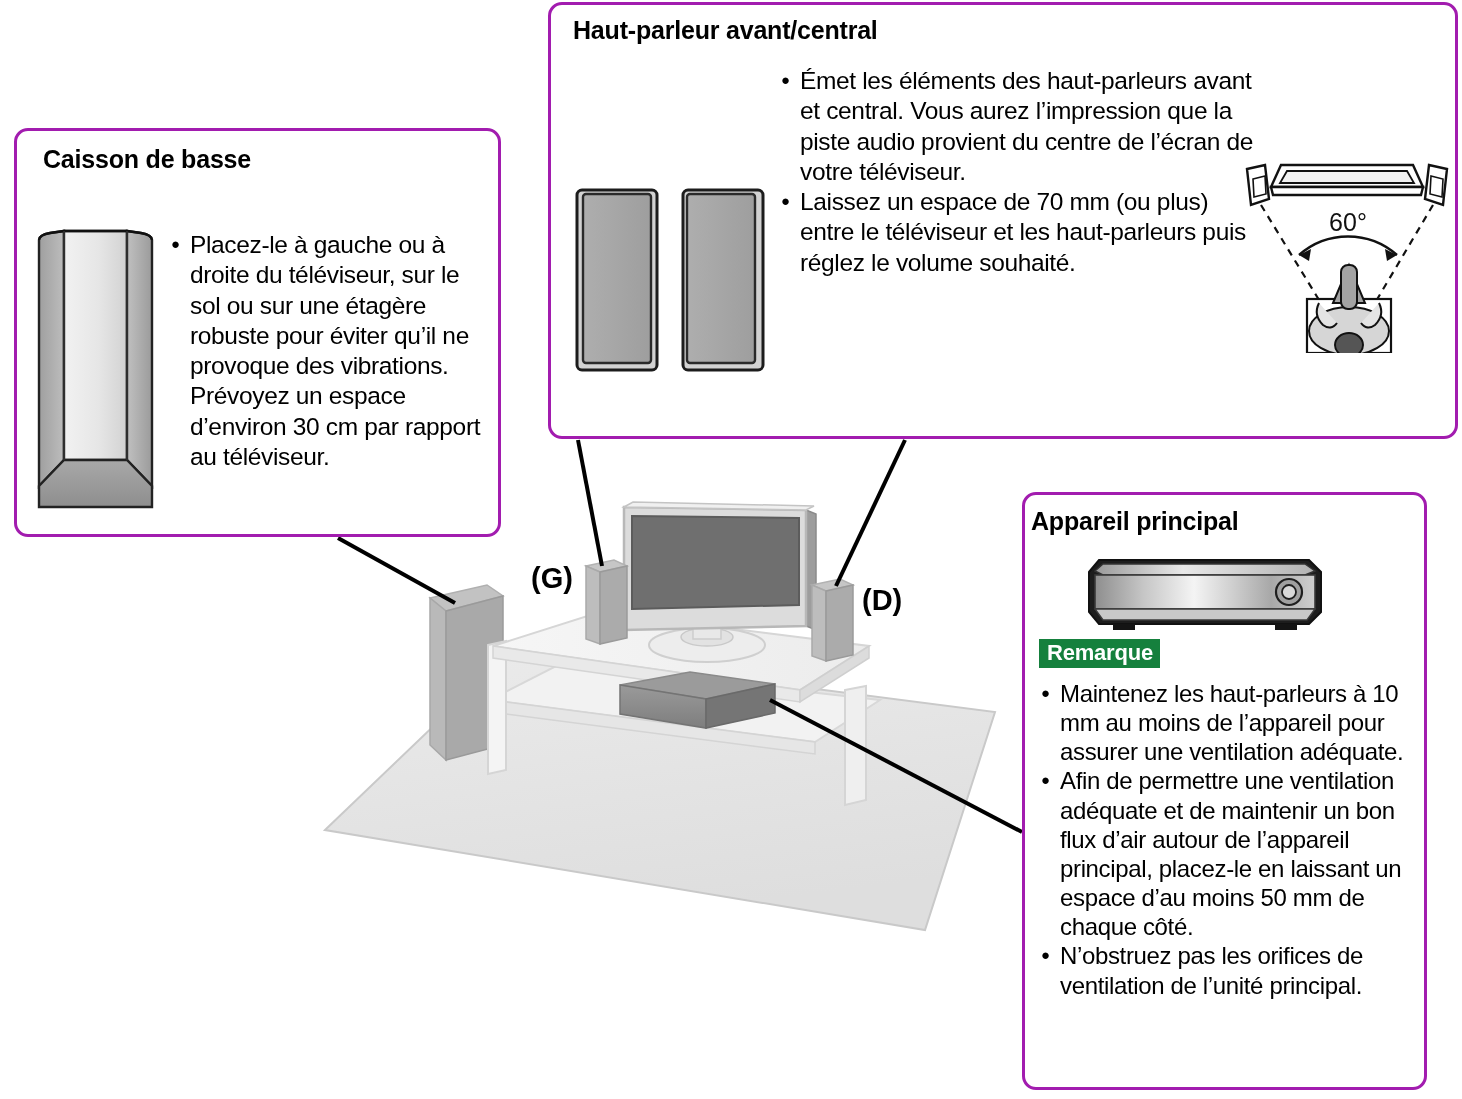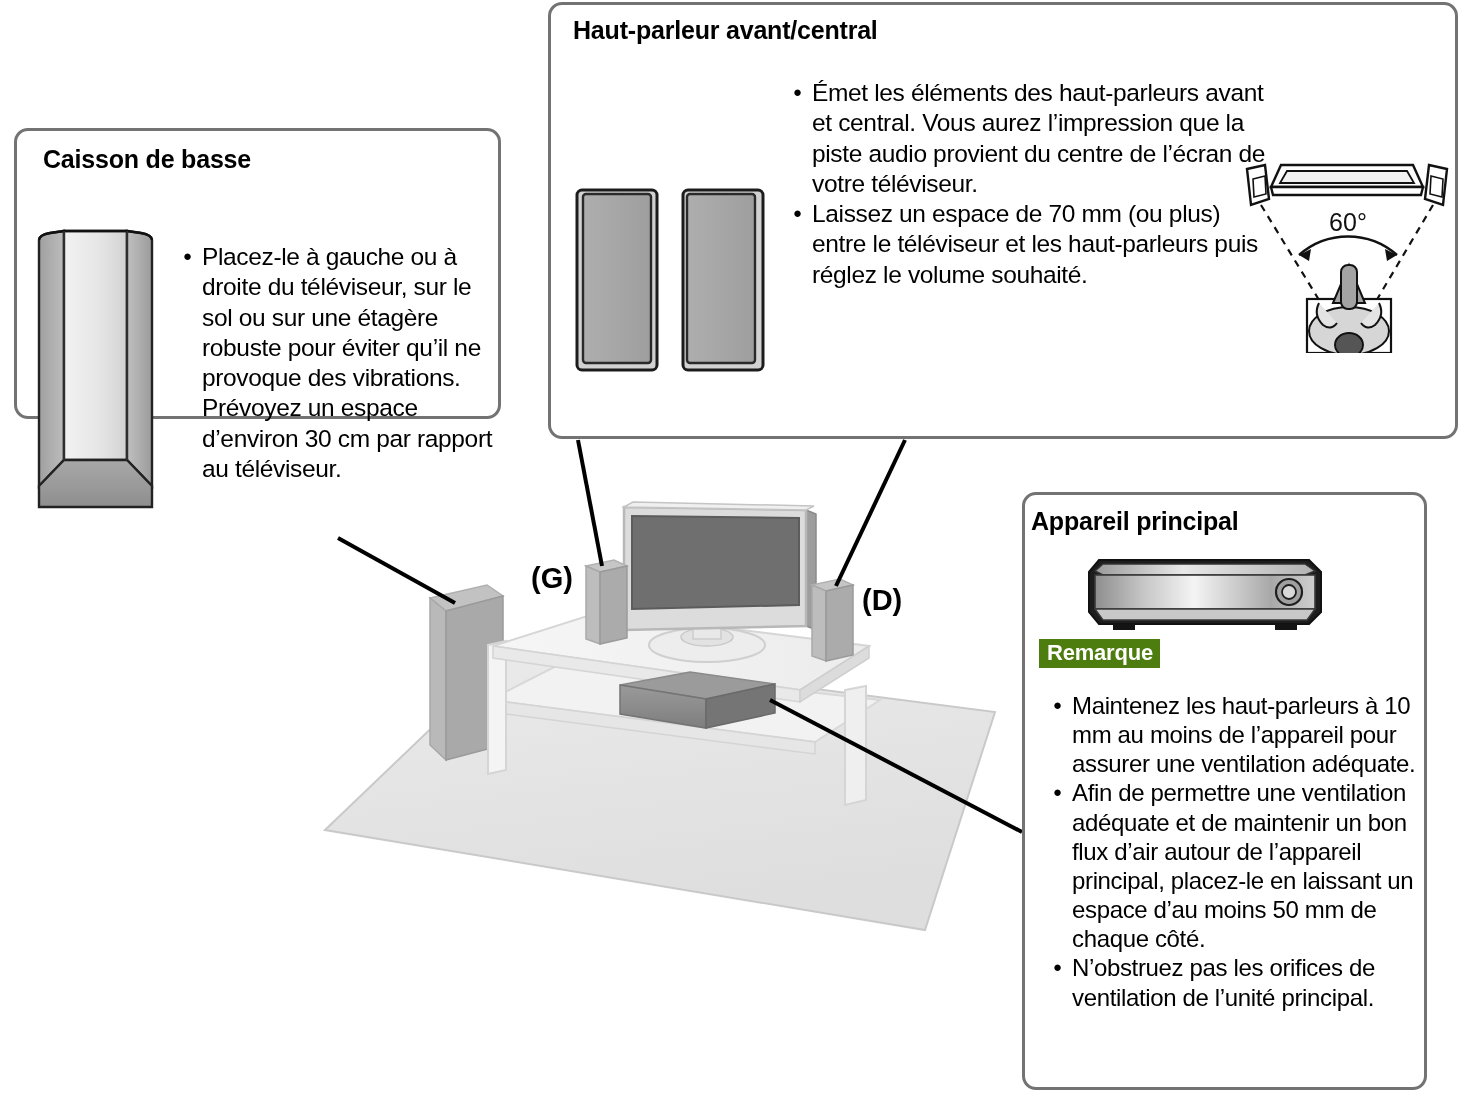--- a/index.html
+++ b/index.html
@@ -17,33 +17,33 @@
     height: 1099px;
     overflow: hidden;
     background: #ffffff;
   }
 
   
   .panel {
     position: absolute;
     box-sizing: border-box;
     background: #ffffff;
-    border: 3px solid #737373;
+    border: 3px solid #a21caf;
     border-radius: 14px;
     z-index: 40;
   }
   .panel-title {
     font-weight: bold;
     font-size: 25px;
     letter-spacing: -0.2px;
     line-height: 1.18;
   }
   .bullets {
     list-style: none;
-    margin: 16px;
+    margin: 4px;
     padding: 0;
   }
   .bullets li {
     position: relative;
     padding-left: 19px;
     font-size: 24.5px;
     line-height: 1.235;
     letter-spacing: -0.35px;
     margin-bottom: 0;
   }
@@ -54,21 +54,21 @@
     top: -1px;
     font-size: 15px;
     line-height: 1.95;
   }
 
   
   #panel-sub {
     left: 14px;
     top: 128px;
     width: 487px;
-    height: 291px;
+    height: 409px;
   }
   #panel-sub .panel-title {
     position: absolute;
     left: 26px;
     top: 14px;
     width: 210px;
   }
   #panel-sub .sub-art {
     position: absolute;
     left: 15px;
@@ -132,21 +132,21 @@
     position: absolute;
     left: 48px;
     top: 55px;
     width: 262px;
     height: 85px;
   }
   #panel-main .remark-badge {
     position: absolute;
     left: 14px;
     top: 144px;
-    background: #4d7c0f;
+    background: #15803d;
     color: #ffffff;
     font-weight: bold;
     font-size: 22px;
     line-height: 1.18;
     padding: 1px 7px 2px 8px;
     letter-spacing: -0.2px;
   }
   #panel-main .bullets {
     position: absolute;
     left: 12px;

